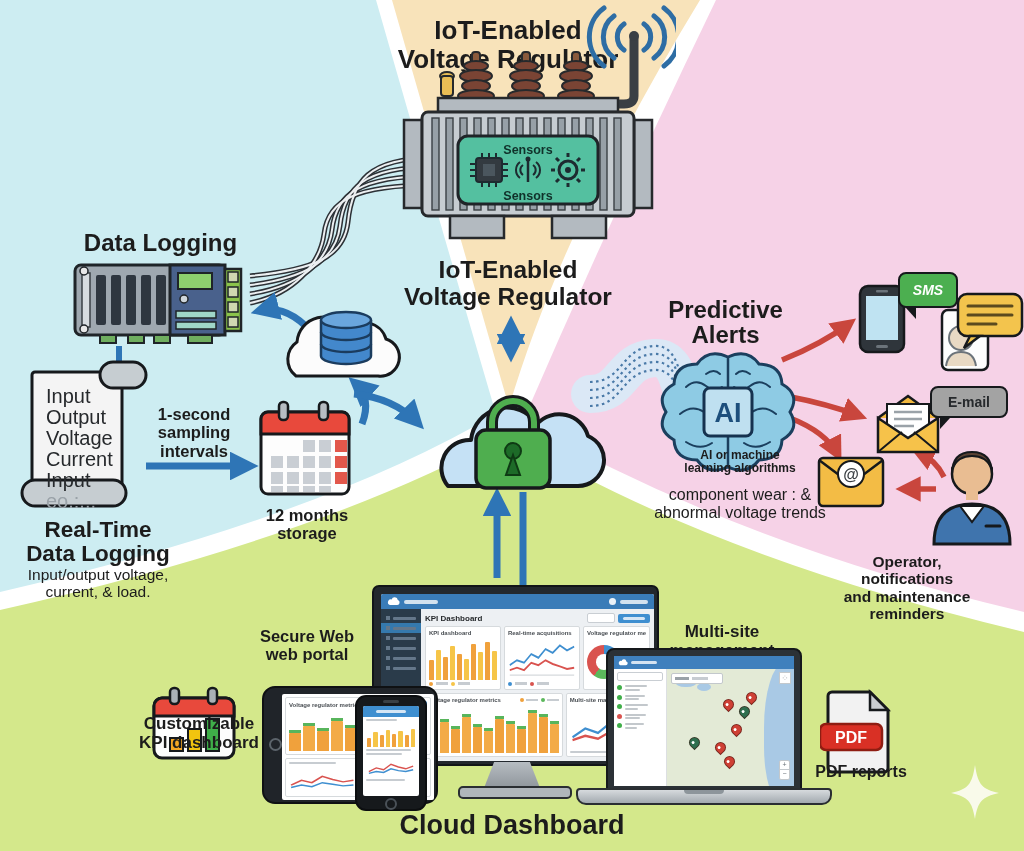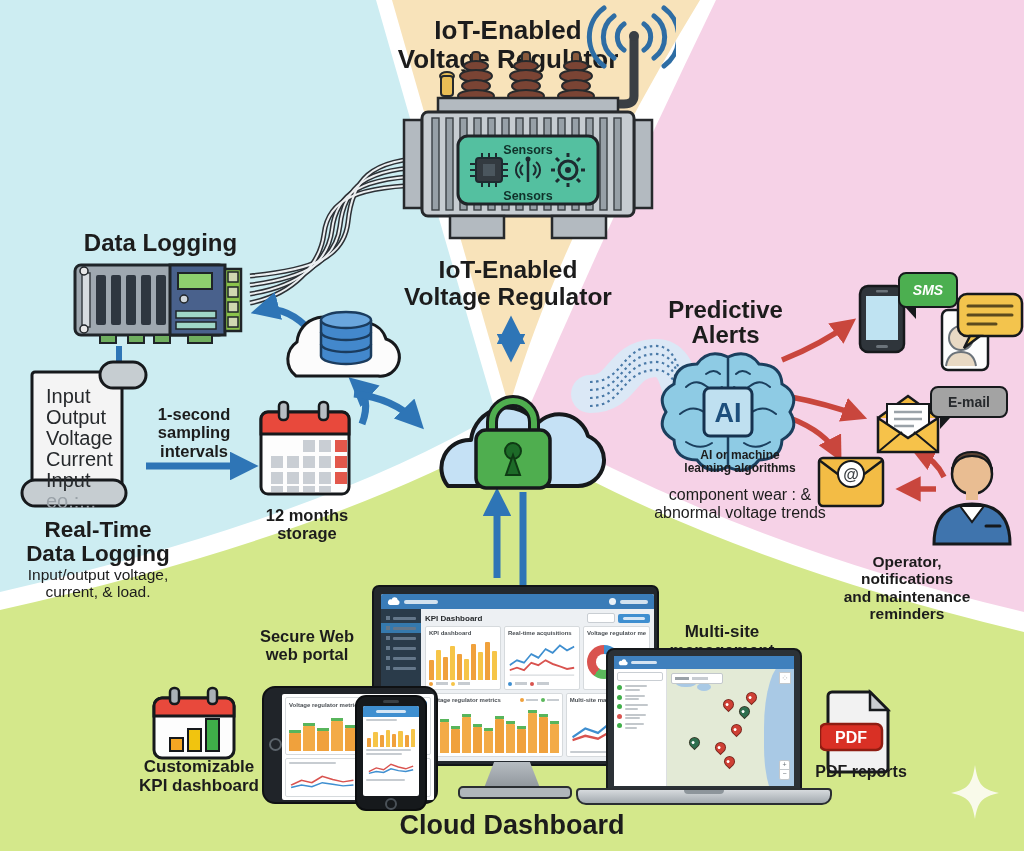--- a/index.html
+++ b/index.html
@@ -746,21 +746,21 @@
     <rect x="8" y="16" width="80" height="60" rx="8" fill="#fdfdfd" stroke="#16191c" stroke-width="3"></rect>
     <path d="M8,34 V24 a8,8 0 0 1 8,-8 h64 a8,8 0 0 1 8,8 v10 z" fill="#e8493c" stroke="#16191c" stroke-width="3"></path>
     <rect x="24" y="6" width="9" height="16" rx="4" fill="#aab0b6" stroke="#16191c" stroke-width="2.5"></rect>
     <rect x="62" y="6" width="9" height="16" rx="4" fill="#aab0b6" stroke="#16191c" stroke-width="2.5"></rect>
     <g stroke="#16191c" stroke-width="2">
       <rect x="24" y="56" width="13" height="13" fill="#f5a623"></rect>
       <rect x="42" y="47" width="13" height="22" fill="#f1c40f"></rect>
       <rect x="60" y="37" width="13" height="32" fill="#3fae49"></rect>
     </g>
   </svg>
-  <div class="abs lbl ml b" style="left:124px;top:757px;width:150px;font-size:17px;z-index:2;">Customizable
+  <div class="abs lbl ml b" style="left:124px;top:714px;width:150px;font-size:17px;z-index:2;">Customizable
 KPI dashboard</div>
 
   <svg class="abs" style="left:820px;top:688px;z-index:2;" width="76" height="88" viewBox="0 0 76 88">
     <path d="M12,4 H50 L68,22 V80 a4,4 0 0 1 -4,4 H12 a4,4 0 0 1 -4,-4 V8 a4,4 0 0 1 4,-4 z" fill="#f2f2f2" stroke="#16191c" stroke-width="3"></path>
     <path d="M50,4 V22 H68 Z" fill="#c9cdd1" stroke="#16191c" stroke-width="2.5"></path>
     <rect x="0" y="36" width="62" height="26" rx="6" fill="#d93025" stroke="#8f1d12" stroke-width="2.5"></rect>
     <text x="31" y="55" text-anchor="middle" font-size="16" font-weight="700" fill="#fff">PDF</text>
   </svg>
   <div class="abs lbl b" style="left:806px;top:763px;width:110px;font-size:16px;z-index:2;">PDF reports</div>
 

